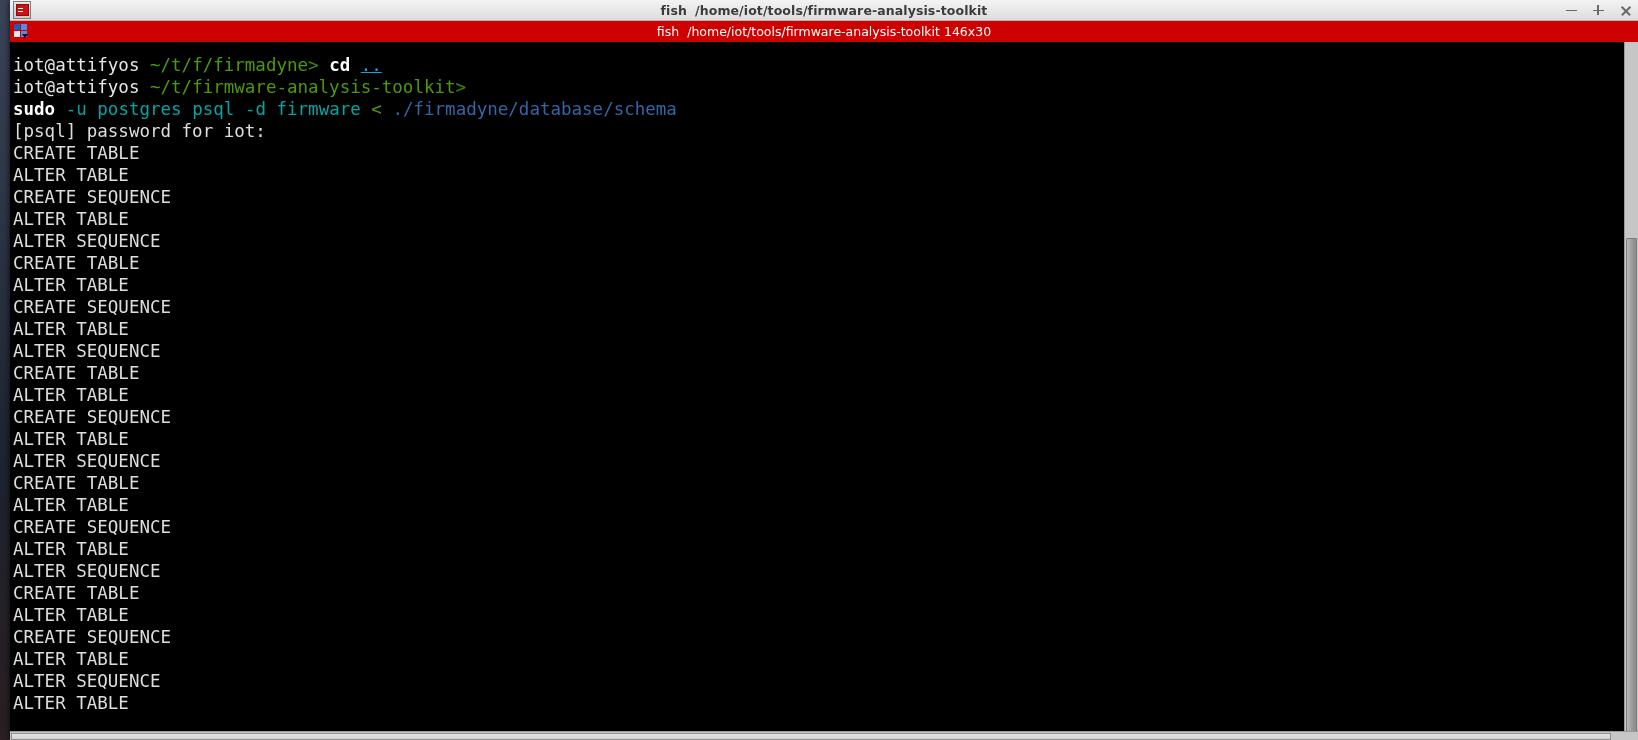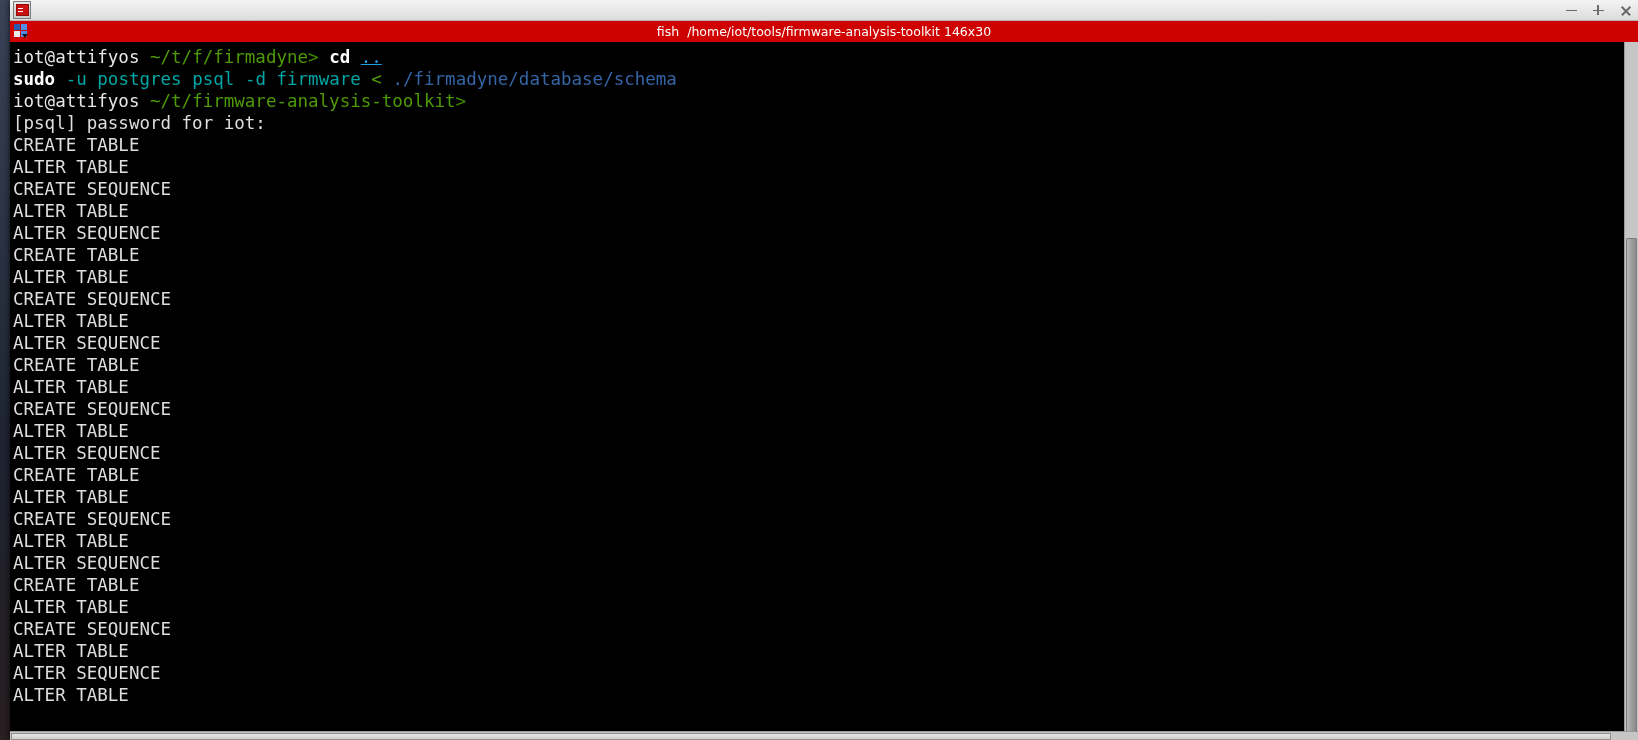--- a/index.html
+++ b/index.html
@@ -150,21 +150,21 @@
     position: relative;
     height: 699px;
     background: #000000;
   }
   .screen {
     position: absolute;
     left: 0; top: 0;
     right: 14px;
     bottom: 10px;
     overflow: hidden;
-    padding: 4px 0 0 3px;
+    padding: 12px 0 0 3px;
     box-sizing: border-box;
   }
   .line {
     height: 22px;
     line-height: 22px;
     font-family: "DejaVu Sans Mono", monospace;
     font-size: 17.5px;
     color: #d6d6d6;
     white-space: pre;
     letter-spacing: 0px;
@@ -222,20 +222,23 @@
 </head>
 <body>
 
 <div class="desktop"></div>
 
 <div class="window">
 
   <div class="titlebar">
     <div class="win-icon">
       <div class="glyph"></div>
+    </div>
+    <div class="title-text">
+      <span>fish</span><span class="sep"></span><span>/home/iot/tools/firmware-analysis-toolkit</span>
     </div>
     <div class="win-controls">
       <button class="btn-min">
           <span class="ctl-line"></span>
         </button>
       <button class="btn-max">
           <span class="ctl-line h"></span>
           <span class="ctl-line v"></span>
         </button>
       <button class="btn-close">
@@ -257,23 +260,23 @@
       <span>fish</span><span class="sep"></span><span>/home/iot/tools/firmware-analysis-toolkit</span> <span>146x30</span>
     </div>
   </div>
 
   <div class="term-wrap">
 
     <div class="screen">
 
       <div class="line"><span class="c-white">iot@attifyos</span> <span class="c-green">~/t/f/firmadyne</span><span class="c-greenb">&gt;</span> <span class="c-bold">cd</span> <span class="c-under">..</span></div>
 
+      <div class="line"><span class="c-white">iot@attifyos</span> <span class="c-green">~/t/firmware-analysis-toolkit</span><span class="c-greenb">&gt;</span></div>
+
       <div class="line"><span class="c-bold">sudo</span> <span class="c-cyan">-u</span> <span class="c-cyan">postgres</span> <span class="c-cyan">psql</span> <span class="c-cyan">-d</span> <span class="c-cyan">firmware</span> <span class="c-green">&lt;</span> <span class="c-blue">./firmadyne/database/schema</span></div>
-
-      <div class="line"><span class="c-white">iot@attifyos</span> <span class="c-green">~/t/firmware-analysis-toolkit</span><span class="c-greenb">&gt;</span></div>
 
       <div class="line c-out">[psql] password for iot:</div>
 
       <div id="output-container">
           <div class="line c-out">CREATE TABLE</div>
           <div class="line c-out">ALTER TABLE</div>
           <div class="line c-out">CREATE SEQUENCE</div>
           <div class="line c-out">ALTER TABLE</div>
           <div class="line c-out">ALTER SEQUENCE</div>
           <div class="line c-out">CREATE TABLE</div>

